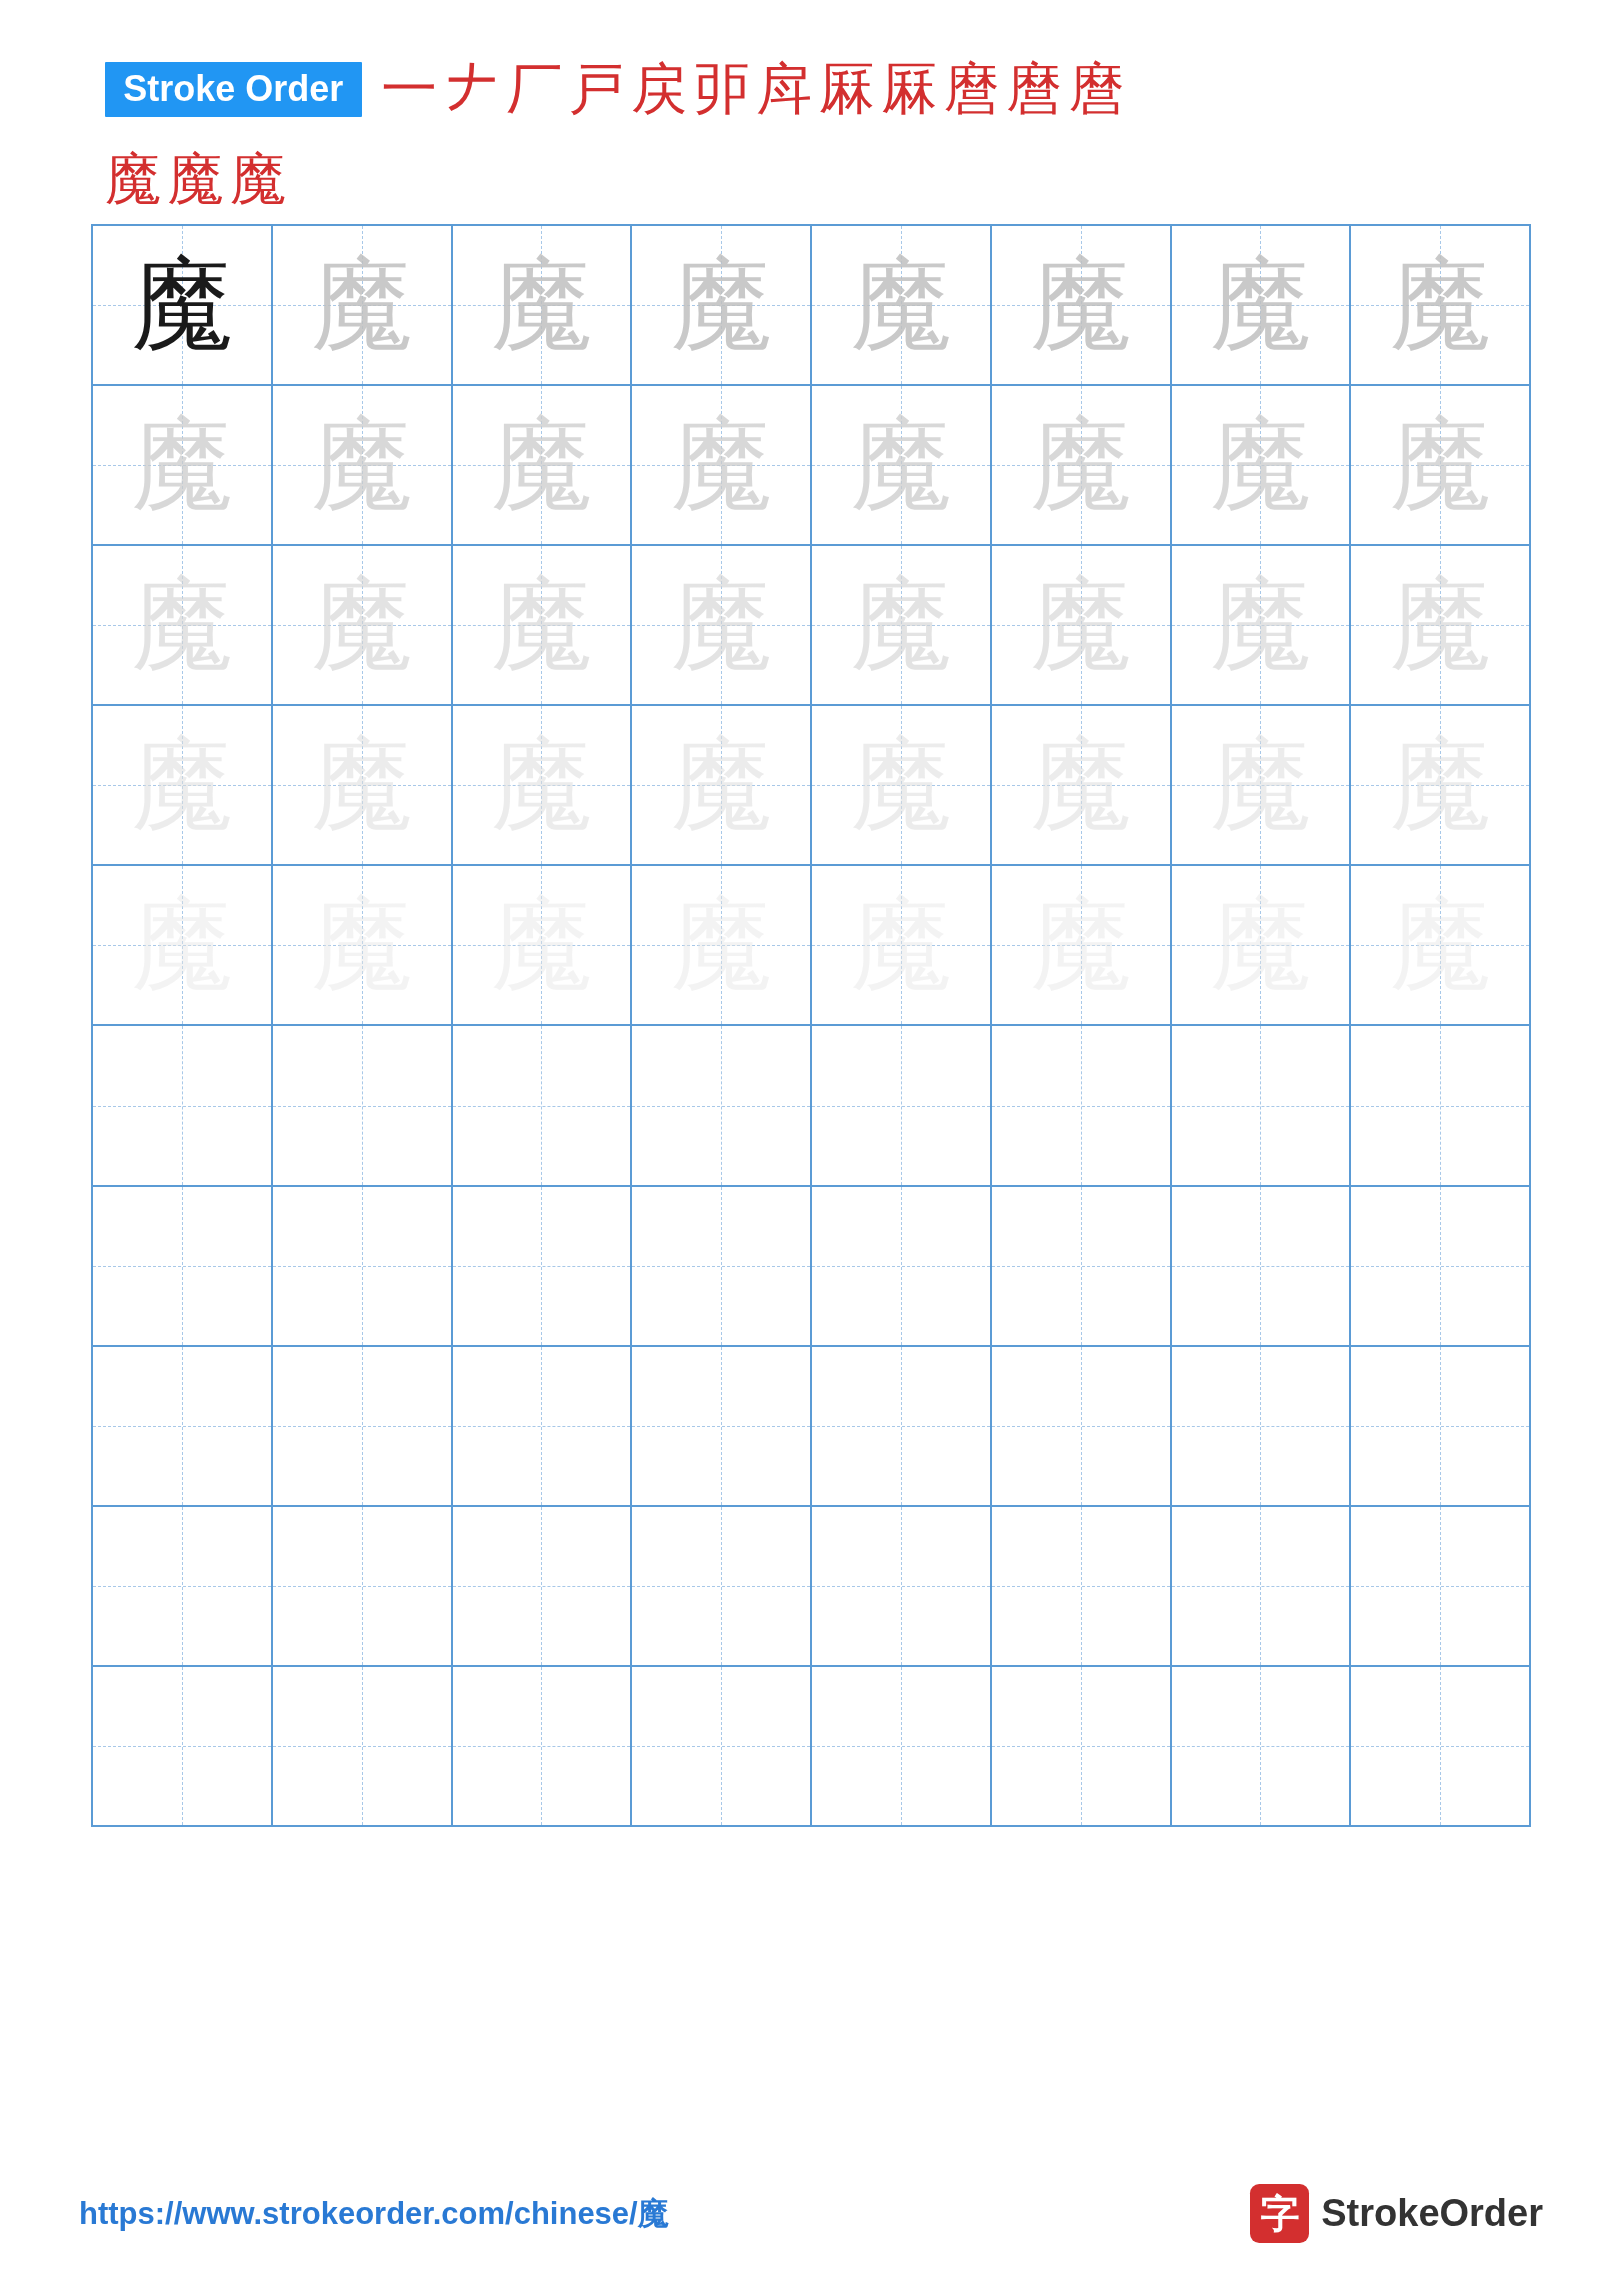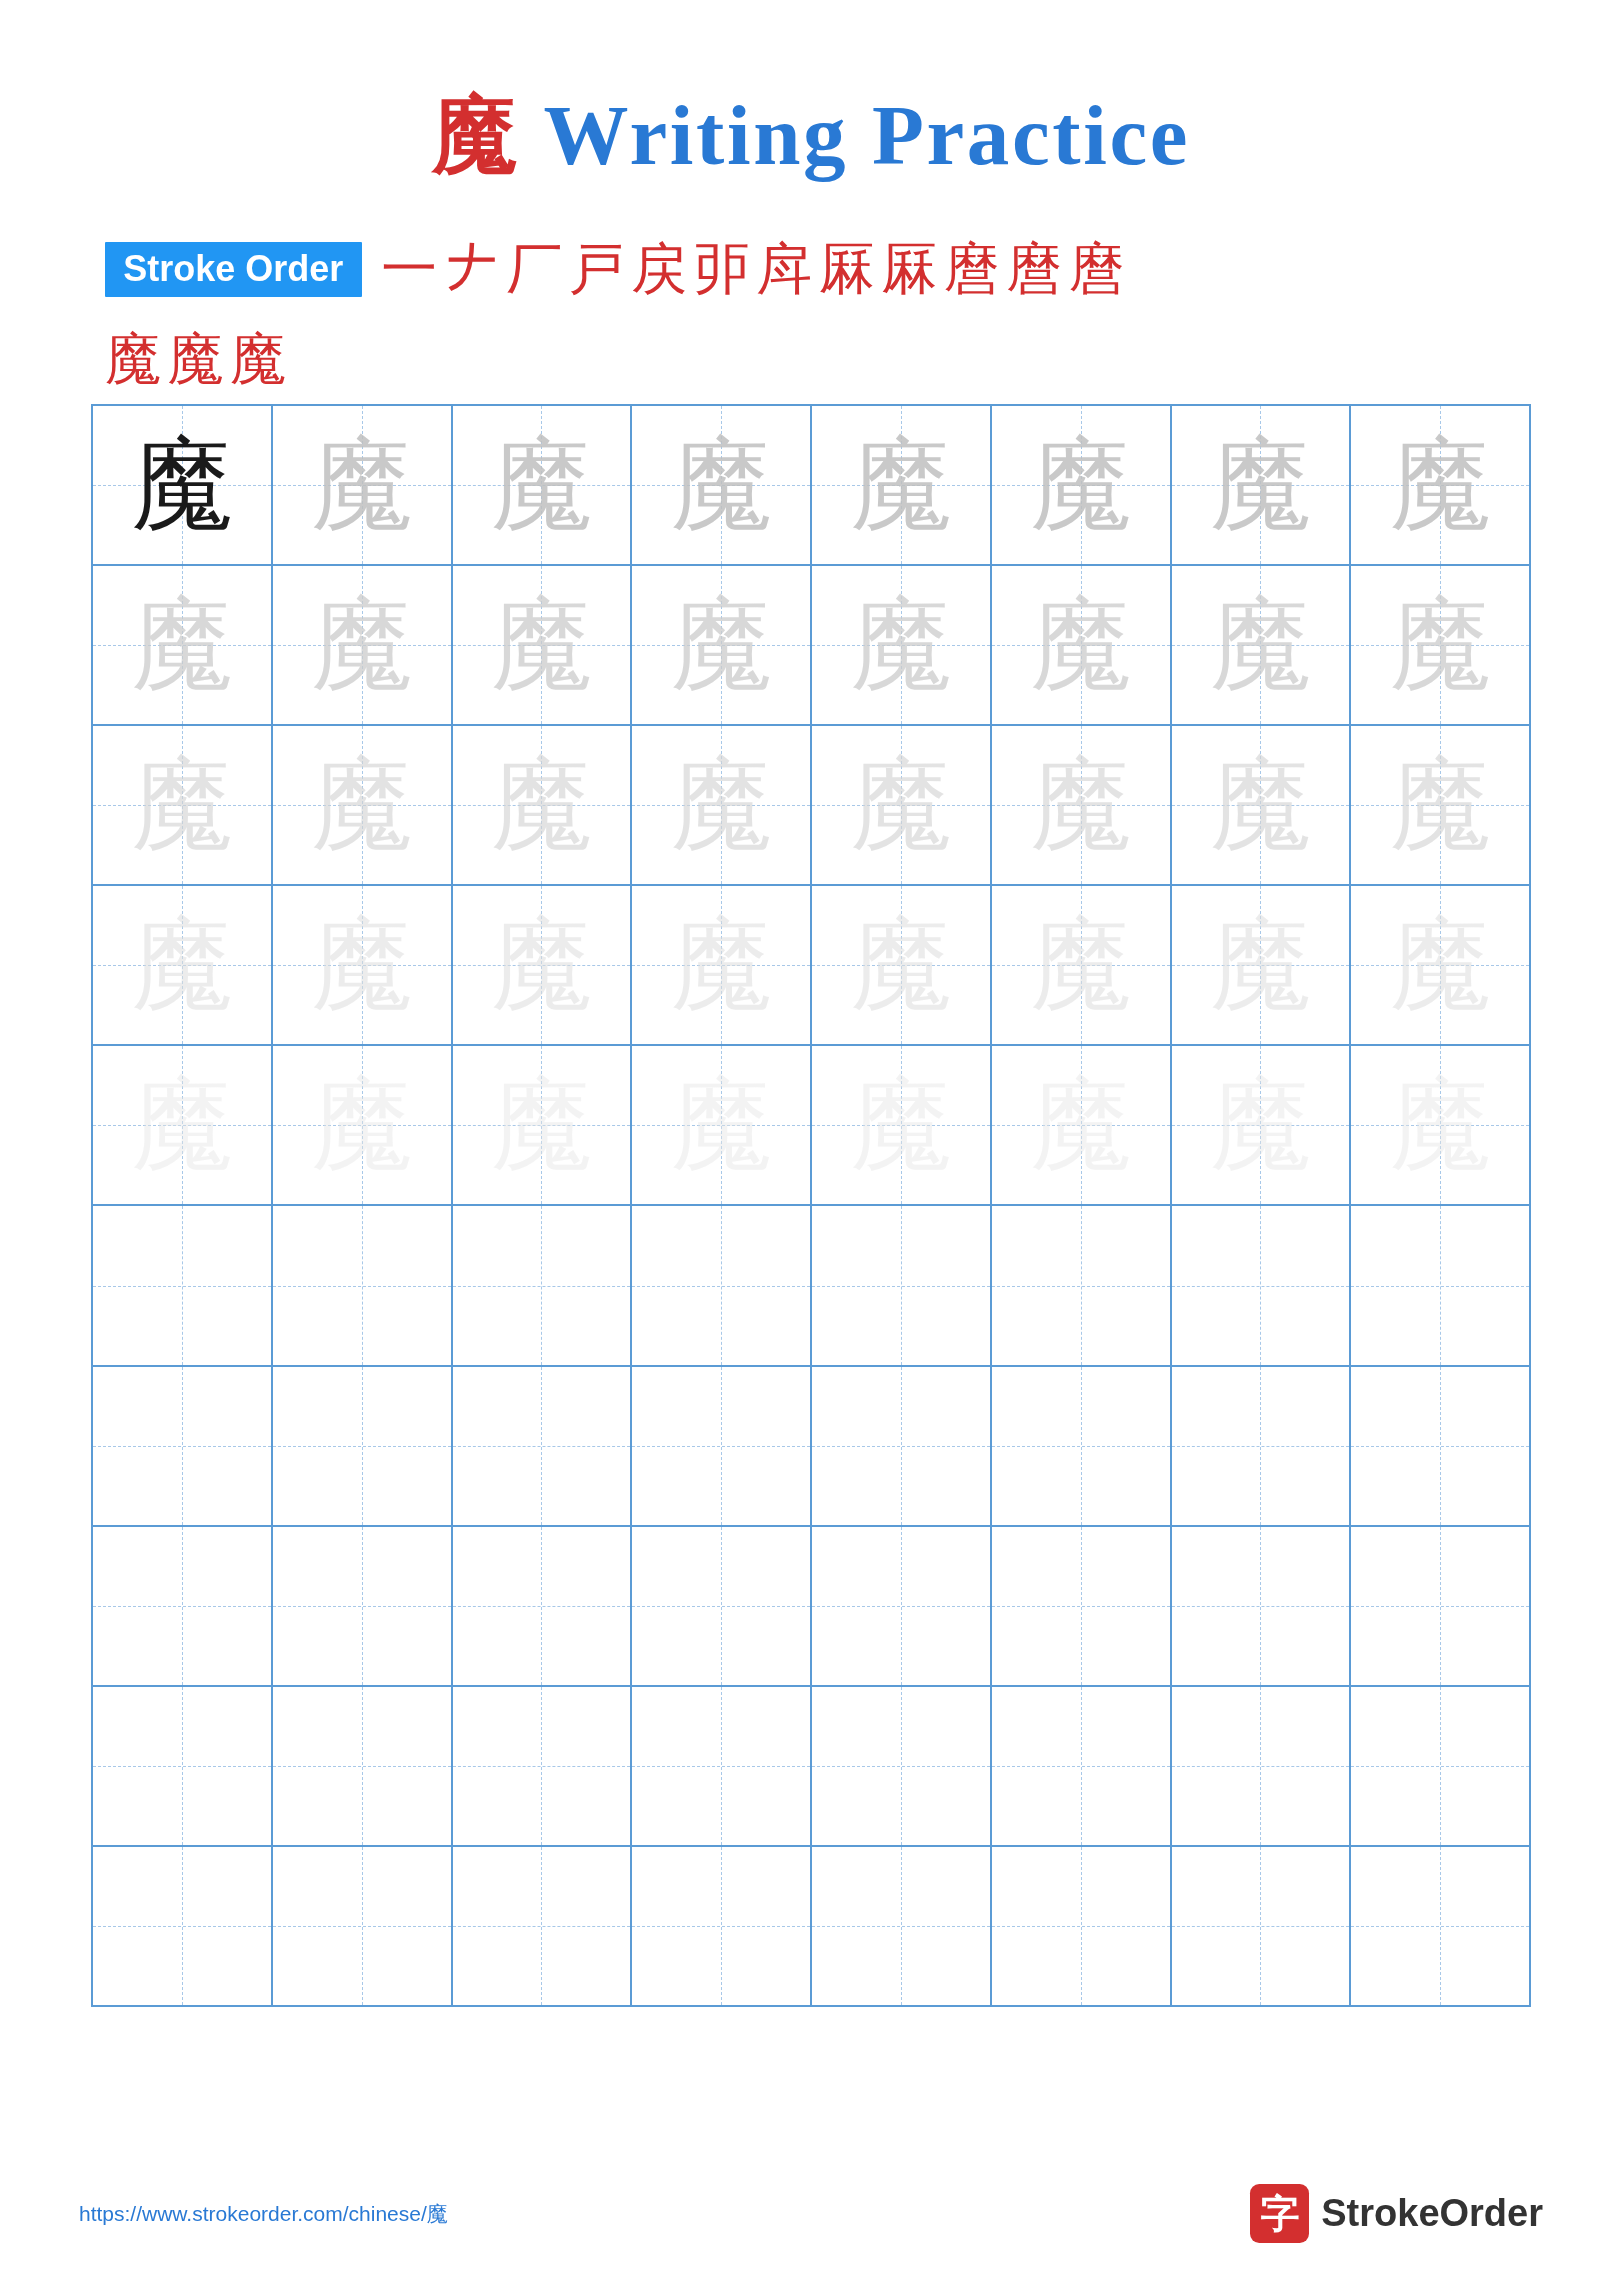--- a/index.html
+++ b/index.html
@@ -160,23 +160,24 @@
       bottom: 52px;
       left: 79px;
       right: 79px;
       display: flex;
       justify-content: space-between;
       align-items: center;
     }
 
     .footer-url {
       color: #2979d4;
-      font-size: 21px;
+      font-size: 31px;
       font-family: sans-serif;
       text-decoration: none;
+      font-weight: bold;
     }
 
     .footer-logo {
       display: flex;
       align-items: center;
       gap: 11.8px;
     }
 
     .footer-logo-icon {
       width: 59px;
@@ -205,23 +206,20 @@
       gap: 6.5px;
       margin-top: 3.3px;
       width: 100%;
     }
   </style>
 </head>
 <body>
 
 <div class="page">
 
-  <div class="title">
-    <span class="title-char">魔</span><span> Writing Practice</span>
-  </div>
 
   <div class="stroke-order-section" style="padding-left: 26px;">
     <span class="stroke-order-badge">Stroke Order</span>
     <div class="stroke-order-chars">
       <span class="stroke-char">一</span>
       <span class="stroke-char">𠂇</span>
       <span class="stroke-char">厂</span>
       <span class="stroke-char">戸</span>
       <span class="stroke-char">戻</span>
       <span class="stroke-char">戼</span>

